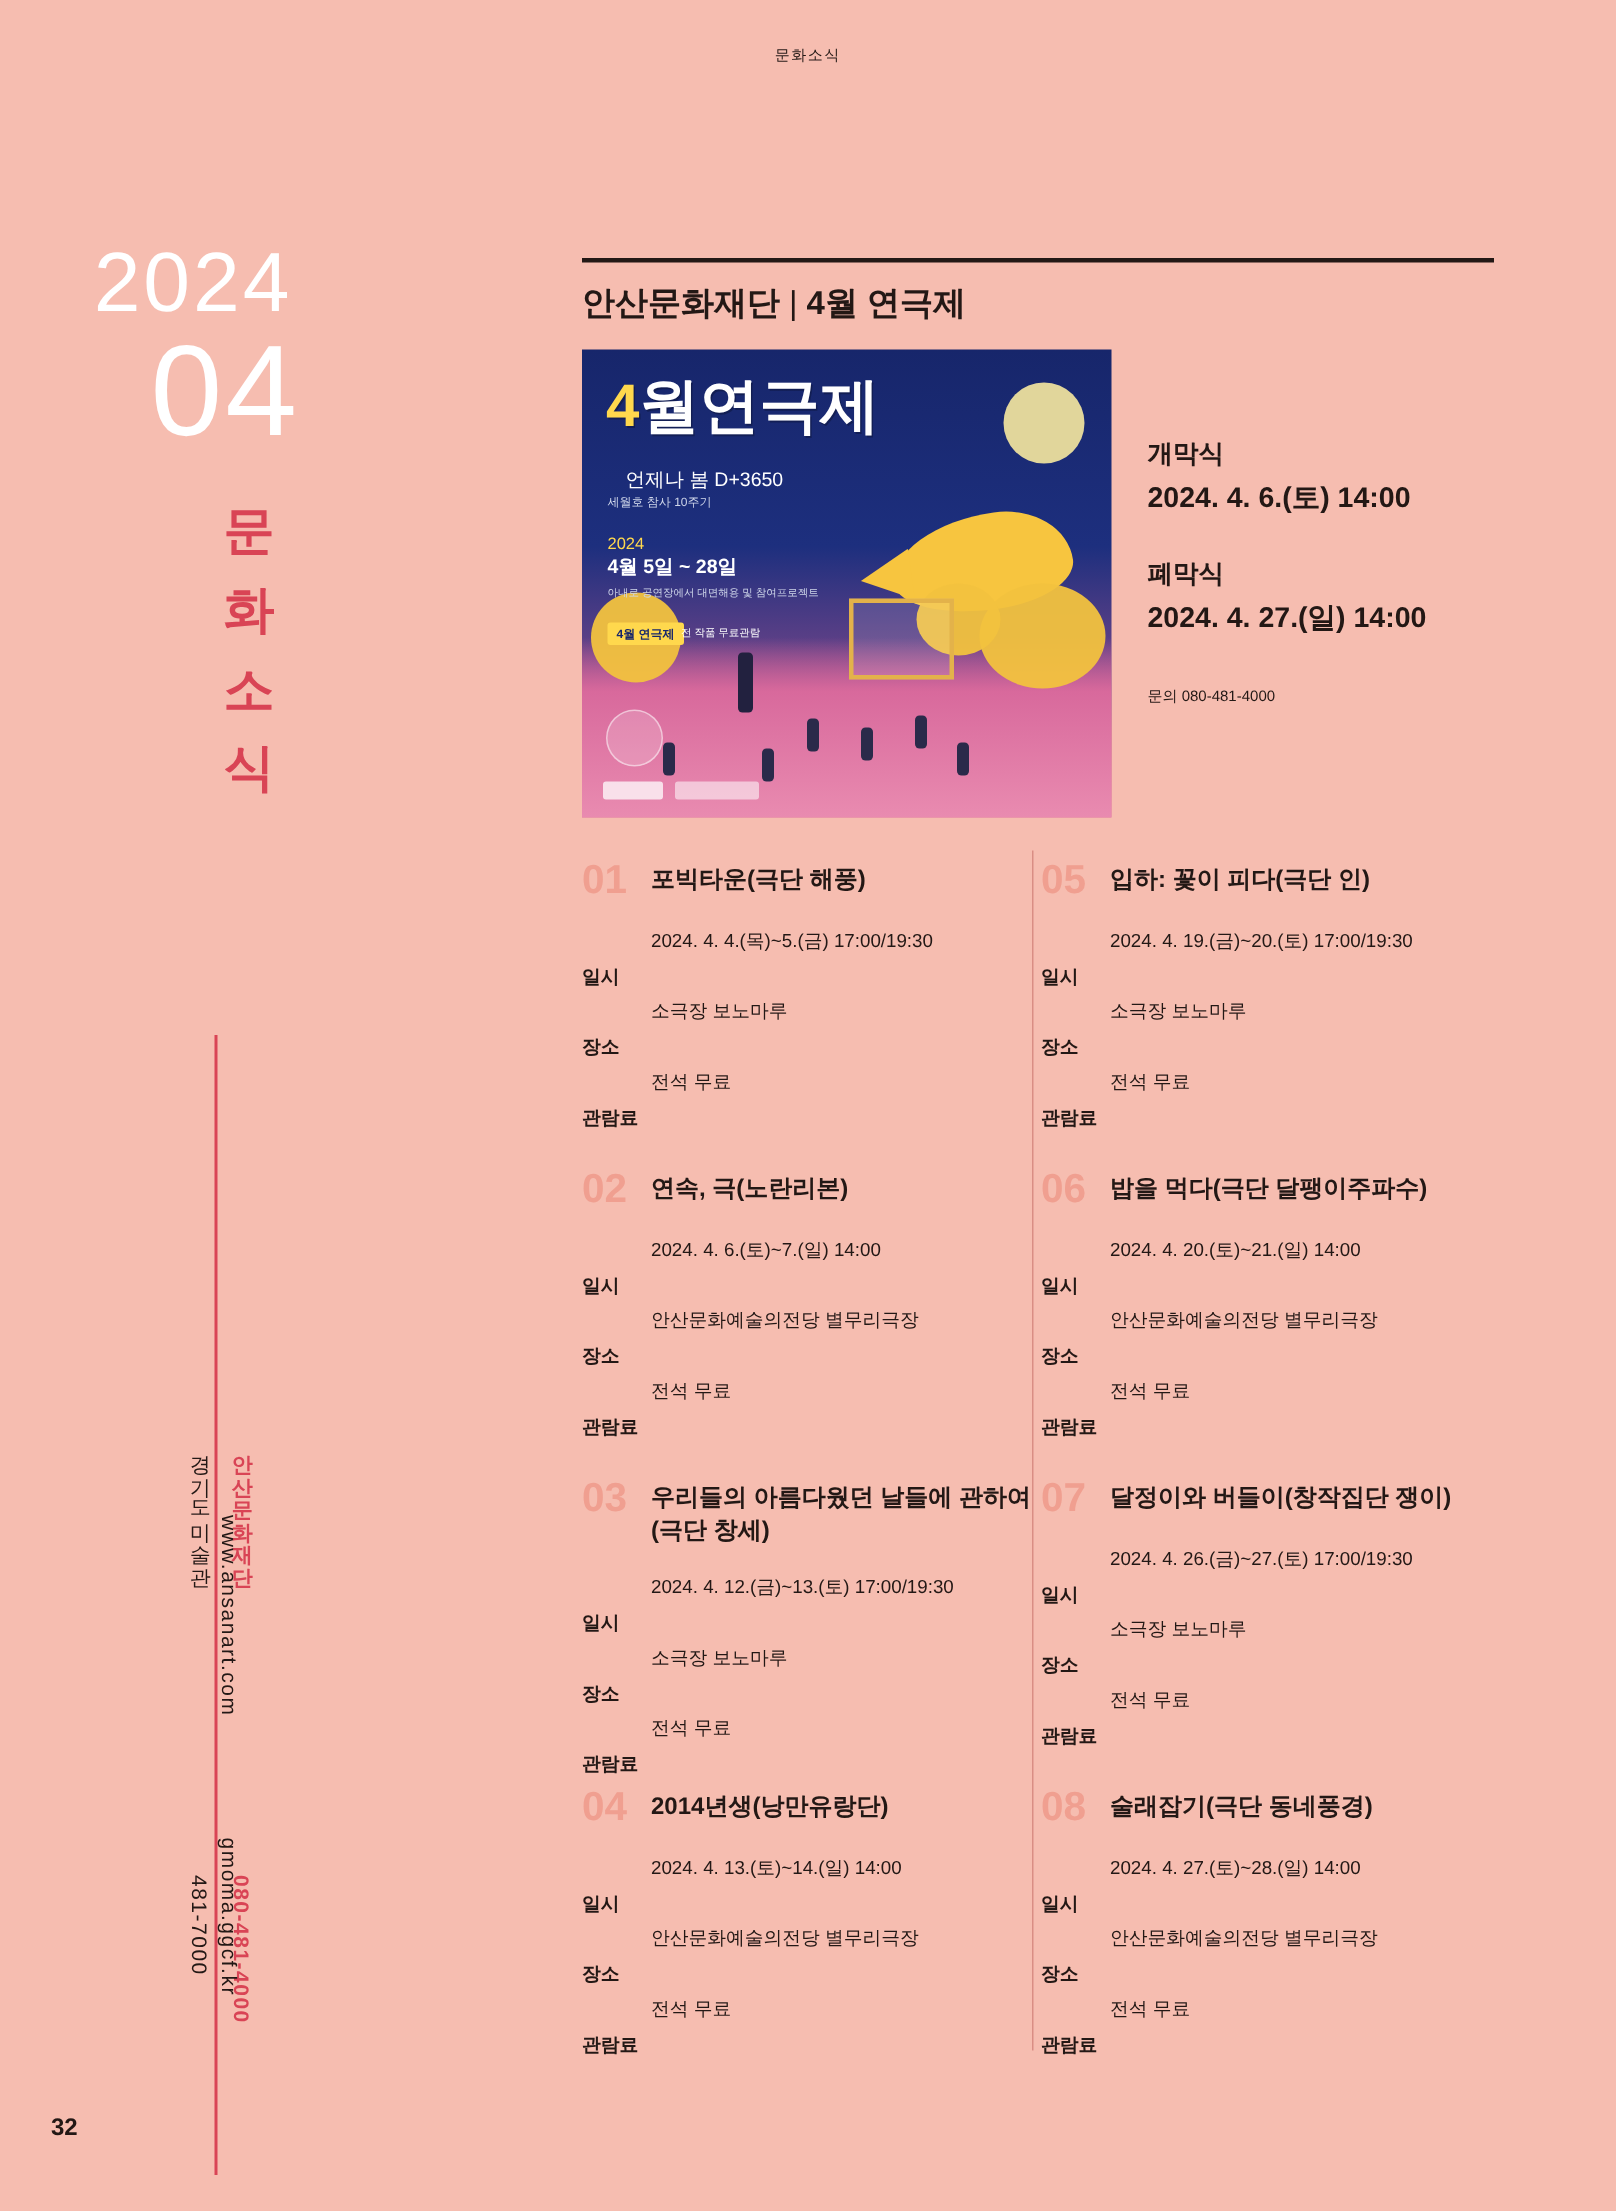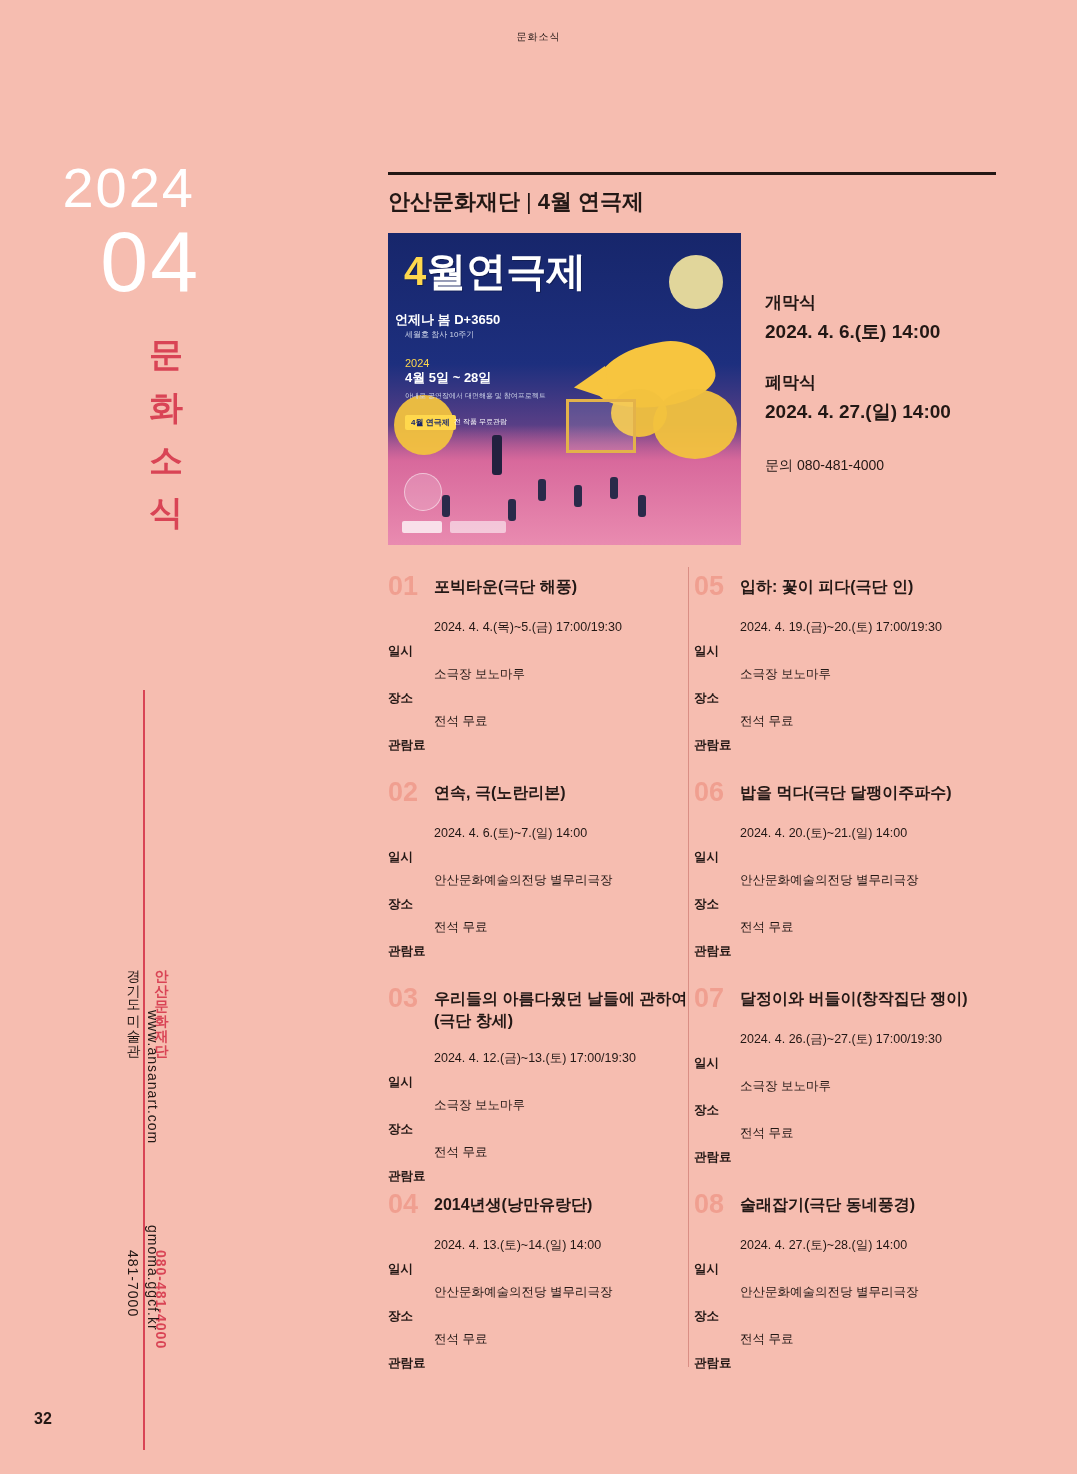--- a/index.html
+++ b/index.html
@@ -191,25 +191,25 @@
     font-size: 40px;
     font-weight: 700;
     line-height: 1;
     text-shadow: 1px 1px 0 rgba(0,0,0,.25);
   }
   .poster .bigtitle .w {
     color: #ffffff;
   }
   .poster .sub1 {
     position: absolute;
-    left: 7px;
+    left: 29px;
     top: 78px;
     color: #ffffff;
     font-size: 13px;
-    font-weight: 700;
+    font-weight: 400;
   }
   .poster .sub2 {
     position: absolute;
     left: 17px;
     top: 96px;
     color: #cfd6ea;
     font-size: 8px;
   }
   .poster .dates {
     position: absolute;
@@ -332,21 +332,21 @@
     font-size: 19px;
     font-weight: 700;
     color: #231815;
     margin-top: 5px;
   }
   .hero-info .gap {
     height: 26px;
   }
   .hero-info .contact {
     margin-top: 32px;
-    font-size: 14px;
+    font-size: 10px;
     color: #231815;
   }
 
   
   .grid {
     margin-top: 28px;
     position: relative;
     display: flex;
   }
   .col {

